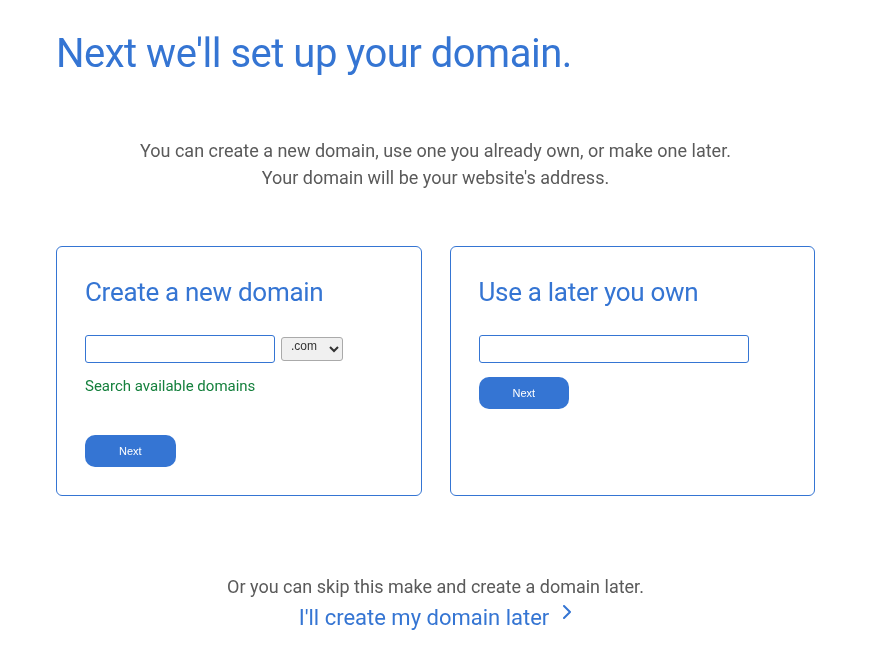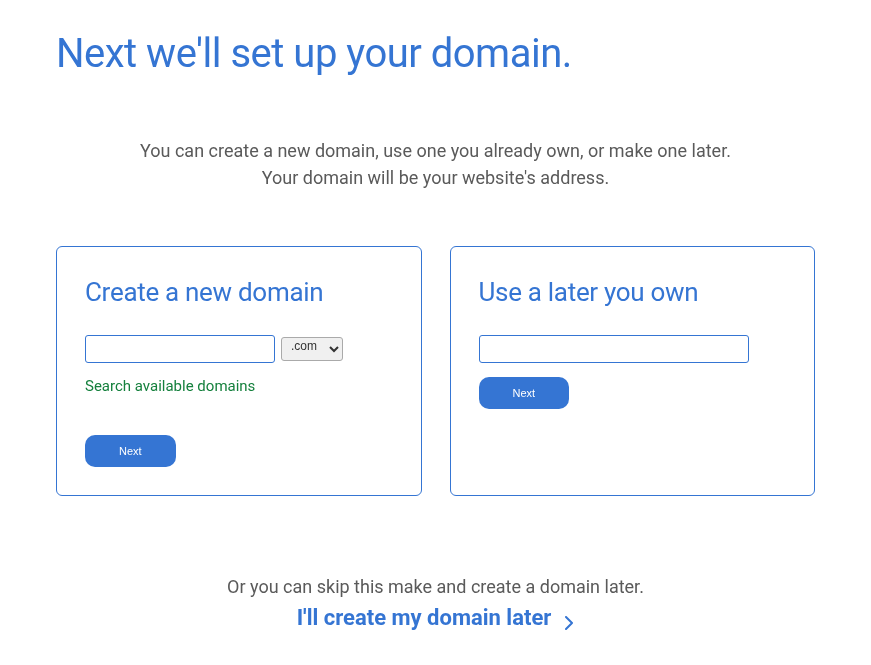--- a/index.html
+++ b/index.html
@@ -99,27 +99,26 @@
     .skip-block {
       text-align: center;
     }
     .skip-text {
       font-size: 18px;
       color: #5a5a5a;
       margin-bottom: 8px;
     }
     .skip-link {
       display: inline-flex;
-      align-items: flex-end;
+      align-items: flex-start;
       gap: 14px;
       color: #3575d3;
       font-size: 22px;
       text-decoration: none;
       cursor: pointer;
-      font-weight: bold;
     }
     .chevron-icon {
       width: 9px;
       height: 14px;
       display: inline-block;
     }
     .chevron-icon svg {
       display: block;
     }
   </style>

